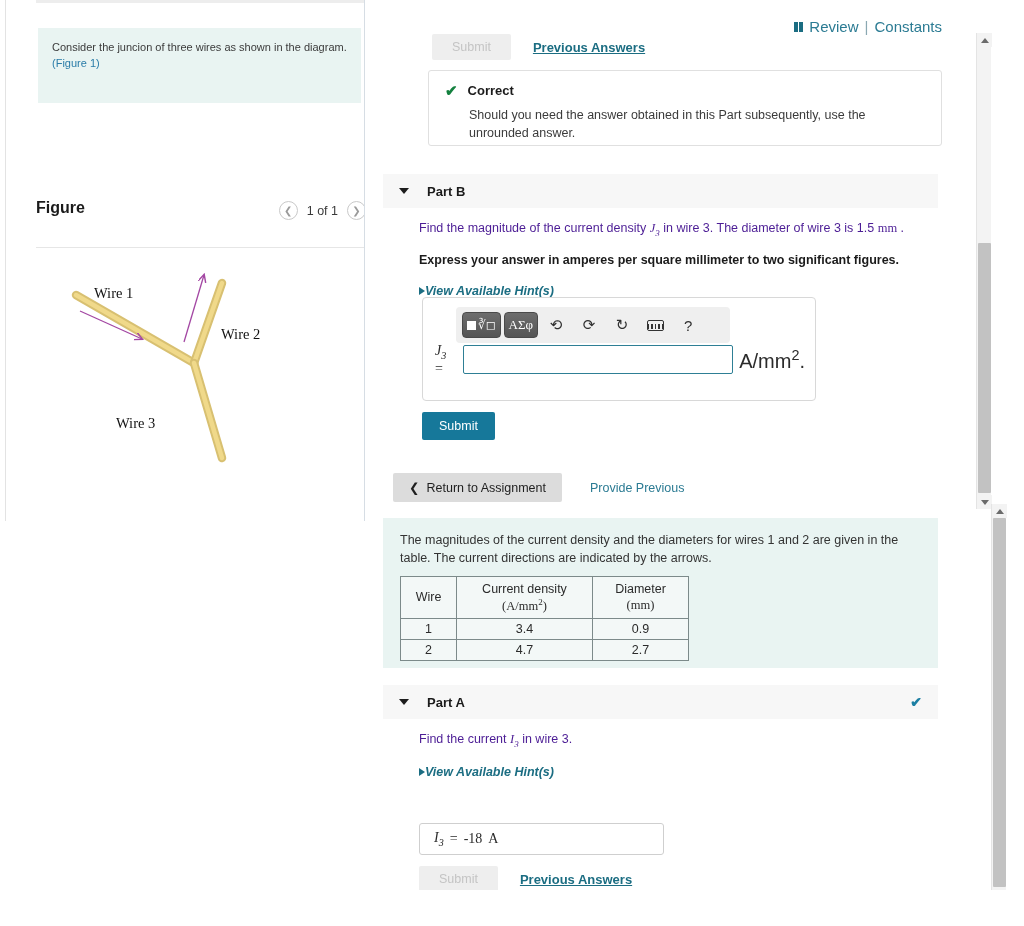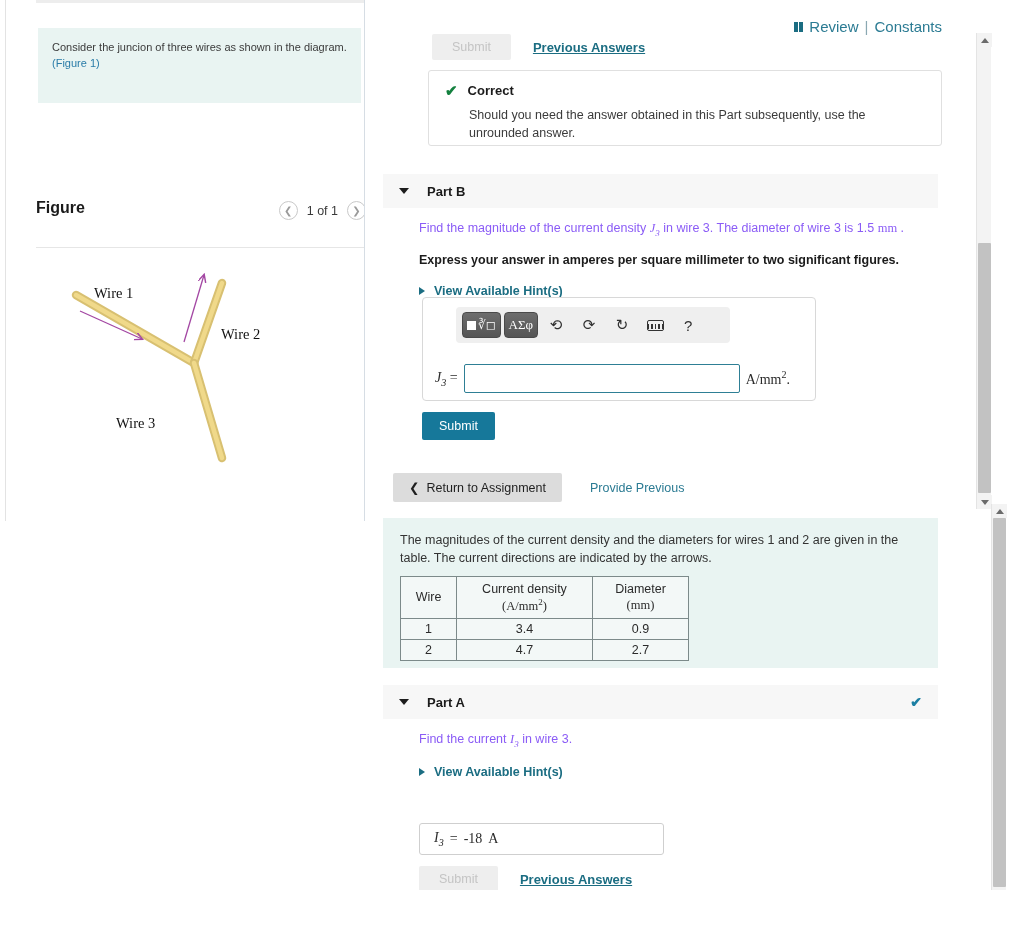--- a/index.html
+++ b/index.html
@@ -108,25 +108,25 @@
     display:flex; align-items:center;
   }
   .part-caret {
     margin-left: 16px; margin-right: 18px;
     width:0;height:0;border-left:5px solid transparent;border-right:5px solid transparent;
     border-top:6px solid #1d1d1d;
   }
   .part-title { font-weight:bold; font-size:13px; color:#1b1b1b; }
   .part-check { position:absolute; right:16px; color:#1c7fa3; font-size:14px; font-weight:bold;}
 
-  .q-text { font-size:12.5px; color:#8b5cf6; line-height:1.5; }
+  .q-text { font-size:12.5px; color:#4c1d95; line-height:1.5; }
   .q-bold { font-weight:bold; font-size:12.5px; color:#1b1b1b; line-height:1.5; }
   .hints {
-    display:flex; align-items:center; gap:9px;
-    color:#1b6d82; font-weight:bold; font-size:12.5px; cursor:pointer;
+    display:flex; align-items:center; 
+    color:#1b6d82; font-weight:bold; font-size:12.5px; cursor:pointer;font-style:italic;
   }
   .hint-tri { width:0;height:0;border-top:4.5px solid transparent;border-bottom:4.5px solid transparent;border-left:6px solid #1b6d82; }
 
   .mathvar { font-family:"Liberation Serif", serif; font-style:italic; }
   .mathup  { font-family:"Liberation Serif", serif; }
   sub, sup { font-size:0.72em; }
 
   
   #answer-card {
     position:absolute; left: 56px; top: 297px; width: 394px; height: 104px;
@@ -147,29 +147,29 @@
   .tb-btn .sq { display:inline-block;width:9px;height:9px;background:#fff;margin-right:2px; }
   .tb-btn .rad { font-size:12px; }
   .tb-ico {
     width: 30px; height:26px; display:flex; align-items:center; justify-content:center;
     color:#303030; font-size:15px;
   }
   .kbd-ico { width:17px;height:11px;border:1.6px solid #333;border-radius:2px;
     background: repeating-linear-gradient(90deg,#333 0 1.5px,transparent 1.5px 3.5px);
     background-position: 0 3px; background-size: 100% 5px; background-repeat:no-repeat; }
   #ans-row {
-    position:absolute; left: 12px; top: 66px; width: 370px;
+    position:absolute; left: 12px; top: 45px; width: 370px;
     display:flex; align-items:center; gap:6px;
   }
   #ans-label { font-family:"Liberation Serif", serif; font-size:14px; }
   #ans-input {
     width: 276px; height: 29px; border:1px solid #2e7f95; background:#fff;
     border-radius:2px; outline:none; font-family:inherit; font-size:13px; padding:0 6px;
   }
-  #ans-units { font-family:Liberation Serif, serif; font-size:14px; }
+  #ans-units { font-family:Liberation Sans, sans-serif; font-size:20px; }
 
   .btn-submit {
     background:#16789a; color:#fff; border:none; border-radius:2px;
     padding: 7px 17px; font-size:12.5px; font-family:inherit; cursor:pointer;
   }
   #return-row {
     position:absolute; left: 27px; top: 473px; display:flex; align-items:center; gap: 28px;
   }
   .btn-return {
     background:#dcdcdc; color:#1e1e1e; border:none; border-radius:2px;

